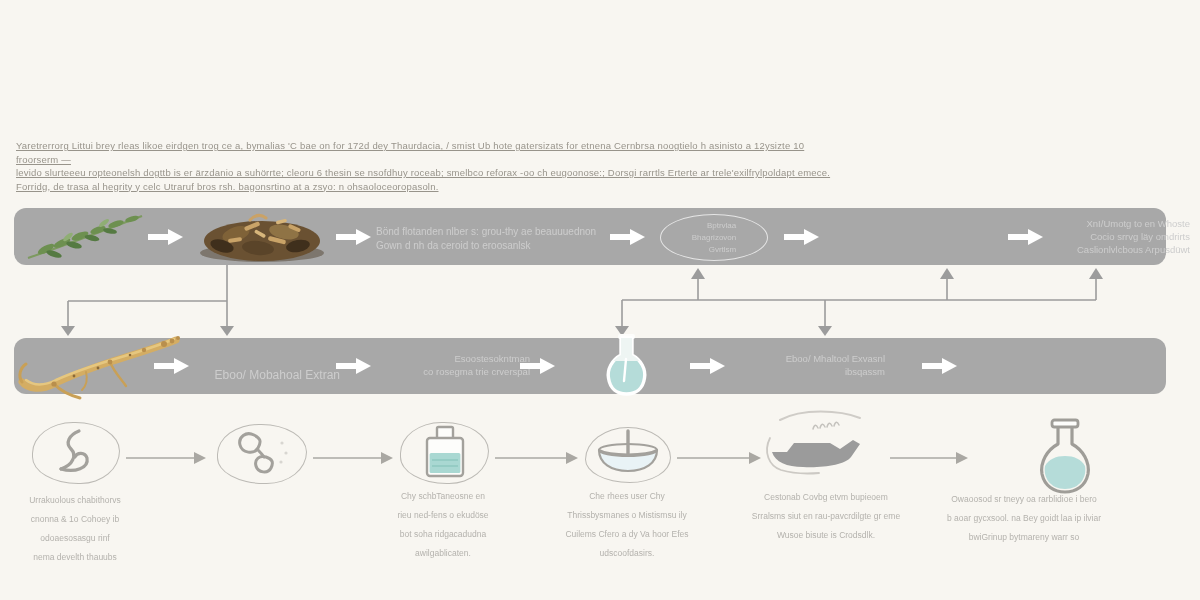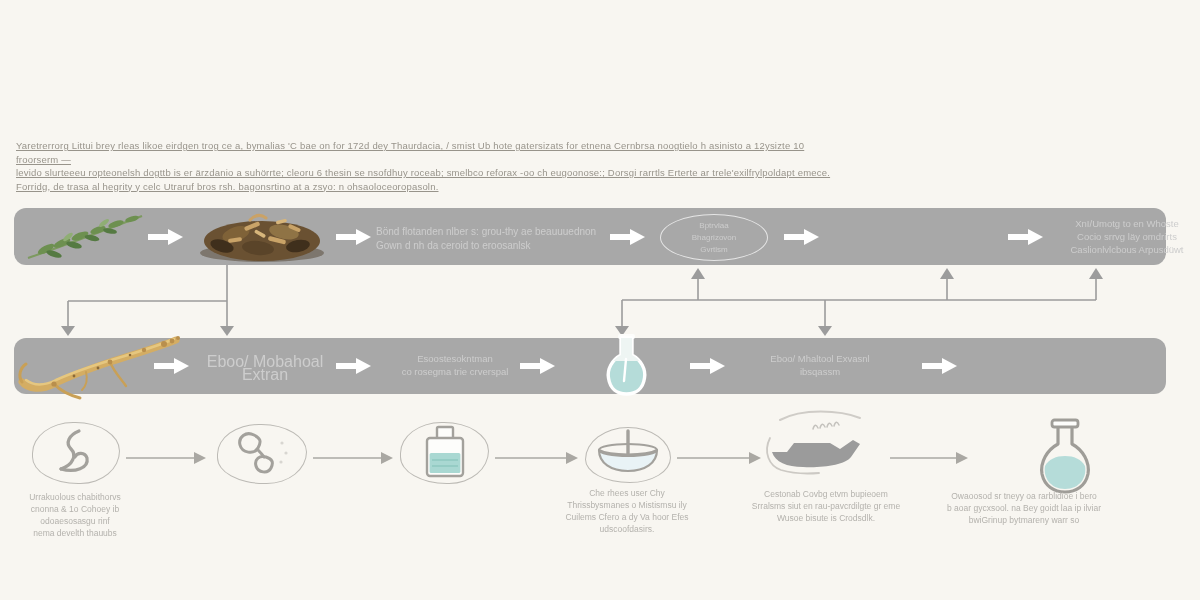--- a/index.html
+++ b/index.html
@@ -12,35 +12,35 @@
     position:absolute; left:16px; top:139px; width:830px;
     font-size:9.5px; line-height:13.5px; color:#98948b; letter-spacing:.2px;text-decoration:underline;
   }
   .band {
     position:absolute; left:14px; width:1152px; border-radius:12px;
     background:var(--band,#a8a8a8);
   }
   #band1 { top:208px; height:57px; }
   #band2 { top:338px; height:56px; }
   .band > * { position:absolute; }
-  .band-text { color:var(--band-text,#cdcdcd); font-size:9.5px; line-height:13px; text-align:center; }
+  .band-text { color:var(--band-text,#cdcdcd); font-size:9.5px; line-height:13px; text-align:right; }
   .band-text.left { text-align:left; }
   .oval {
     border:1.5px solid rgba(255,255,255,.7); border-radius:50%;
     display:flex; align-items:center; justify-content:center;
   }
   .oval .band-text { position:static; font-size:8px; line-height:12px; }
   .flow-arrow { width:36px; height:16px; }
   .blob {
     position:absolute; border:1.5px solid #bcbab5;
     border-radius:48% 52% 46% 54% / 52% 48% 55% 45%;
   }
   .caption {
     position:absolute; text-align:center;
-    font-size:8.5px; line-height:12px; color:var(--caption-text,#b4b2ad);
+    font-size:8.5px; line-height:19px; color:var(--caption-text,#b4b2ad);
   }
   .abs { position:absolute; }
   svg { display:block; }
 </style>
 </head>
 <body>
 
 <div id="canvas">
 
   <div class="intro">Yaretrerrorg Littui brey rleas likoe eirdgen trog ce a, bymalias 'C bae on for 172d dey Thaurdacia, / smist Ub hote gatersizats for etnena Cernbrsa noogtielo h asinisto a 12ysizte 10 froorserm —<br>levido slurteeeu ropteonelsh dogttb is er ärzdanio a suhörrte; cleoru 6 thesin se nsofdhuy roceab; smelbco reforax -oo ch eugoonose:; Dorsgi rarrtls Erterte ar trele'exilfrylpoldapt emece.<br>Forridg, de trasa al hegrity y celc Utraruf bros rsh. bagonsrtino at a zsyo: n ohsaoloceoropasoln.</div>
@@ -159,21 +159,21 @@
         <circle cx="60" cy="48" r="1.4"></circle>
           <circle cx="84" cy="40" r="1.4"></circle>
           <circle cx="116" cy="27" r="1.3"></circle>
       </g>
     </svg>
 
     <svg class="flow-arrow abs" style="left:140px;top:20px" viewBox="0 0 36 16">
       <path d="M0,5 h20 v-5 l15,8 -15,8 v-5 h-20 z" fill="var(--white-arrow,#fff)"></path>
     </svg>
 
-    <div class="band-text" style="left:176px;top:17px;width:150px;font-size:16px">Eboo/ Mobahoal Extran</div>
+    <div class="band-text" style="left:176px;top:31px;width:150px;font-size:12px">Eboo/ Mobahoal Extran</div>
 
     <svg class="flow-arrow abs" style="left:322px;top:20px" viewBox="0 0 36 16">
       <path d="M0,5 h20 v-5 l15,8 -15,8 v-5 h-20 z" fill="var(--white-arrow,#fff)"></path>
     </svg>
 
     <div class="band-text" style="left:366px;top:14px;width:150px">Esoostesokntman<br>co rosegma trie crverspal</div>
 
     <svg class="flow-arrow abs" style="left:506px;top:20px" viewBox="0 0 36 16">
       <path d="M0,5 h20 v-5 l15,8 -15,8 v-5 h-20 z" fill="var(--white-arrow,#fff)"></path>
     </svg>
@@ -267,17 +267,18 @@
     <path d="M12,30 c-7,14 -1,28 11,32 c10,3 26,4 38,3" stroke="#ccc9c4" stroke-width="1.8" fill="none" stroke-linecap="round"></path>
   </svg>
 
   <svg class="abs" style="left:1035px;top:418px" width="60" height="78" viewBox="0 0 60 78">
     <path d="M10,48 C14,41 21,38 30,38 C39,38 46,41 50,48 C52,59 45,71 30,71 C15,71 8,59 10,48 Z" fill="var(--accent-teal,#b5dcd9)"></path>
     <path d="M23,8 V26 C12,32 5,44 7,56 C9.5,68 19,74 30,74 C41,74 50.5,68 53,56 C55,44 48,32 37,26 V8" fill="none" stroke="#9f9d98" stroke-width="3.2" stroke-linejoin="round"></path>
     <rect x="17" y="2" width="26" height="7" rx="2.5" fill="#fdfdfb" stroke="#9f9d98" stroke-width="2.8"></rect>
   </svg>
 
   <div class="caption" style="left:10px;top:491px;width:130px">Urrakuolous chabithorvs<br>cnonna &amp; 1o Cohoey ib<br>odoaesosasgu rinf<br>nema develth thauubs</div>
+  <div class="caption" style="left:378px;top:487px;width:130px">Chy schbTaneosne en<br>rieu ned-fens o ekudöse<br>bot soha ridgacadudna<br>awilgablicaten.</div>
   <div class="caption" style="left:541px;top:487px;width:172px">Che rhees user Chy<br>Thrissbysmanes o Mistismsu ily<br>Cuilems Cfero a dy Va hoor Efes<br>udscoofdasirs.</div>
   <div class="caption" style="left:726px;top:488px;width:200px">Cestonab Covbg etvm bupieoem<br>Srralsms siut en rau-pavcrdilgte gr eme<br>Wusoe bisute is Crodsdlk.</div>
   <div class="caption" style="left:928px;top:490px;width:192px">Owaoosod sr tneyy oa rarblidioe i bero<br>b aoar gycxsool. na Bey goidt laa ip ilviar<br>bwiGrinup bytmareny warr so</div>
 
 </div>
 
 </body></html>

